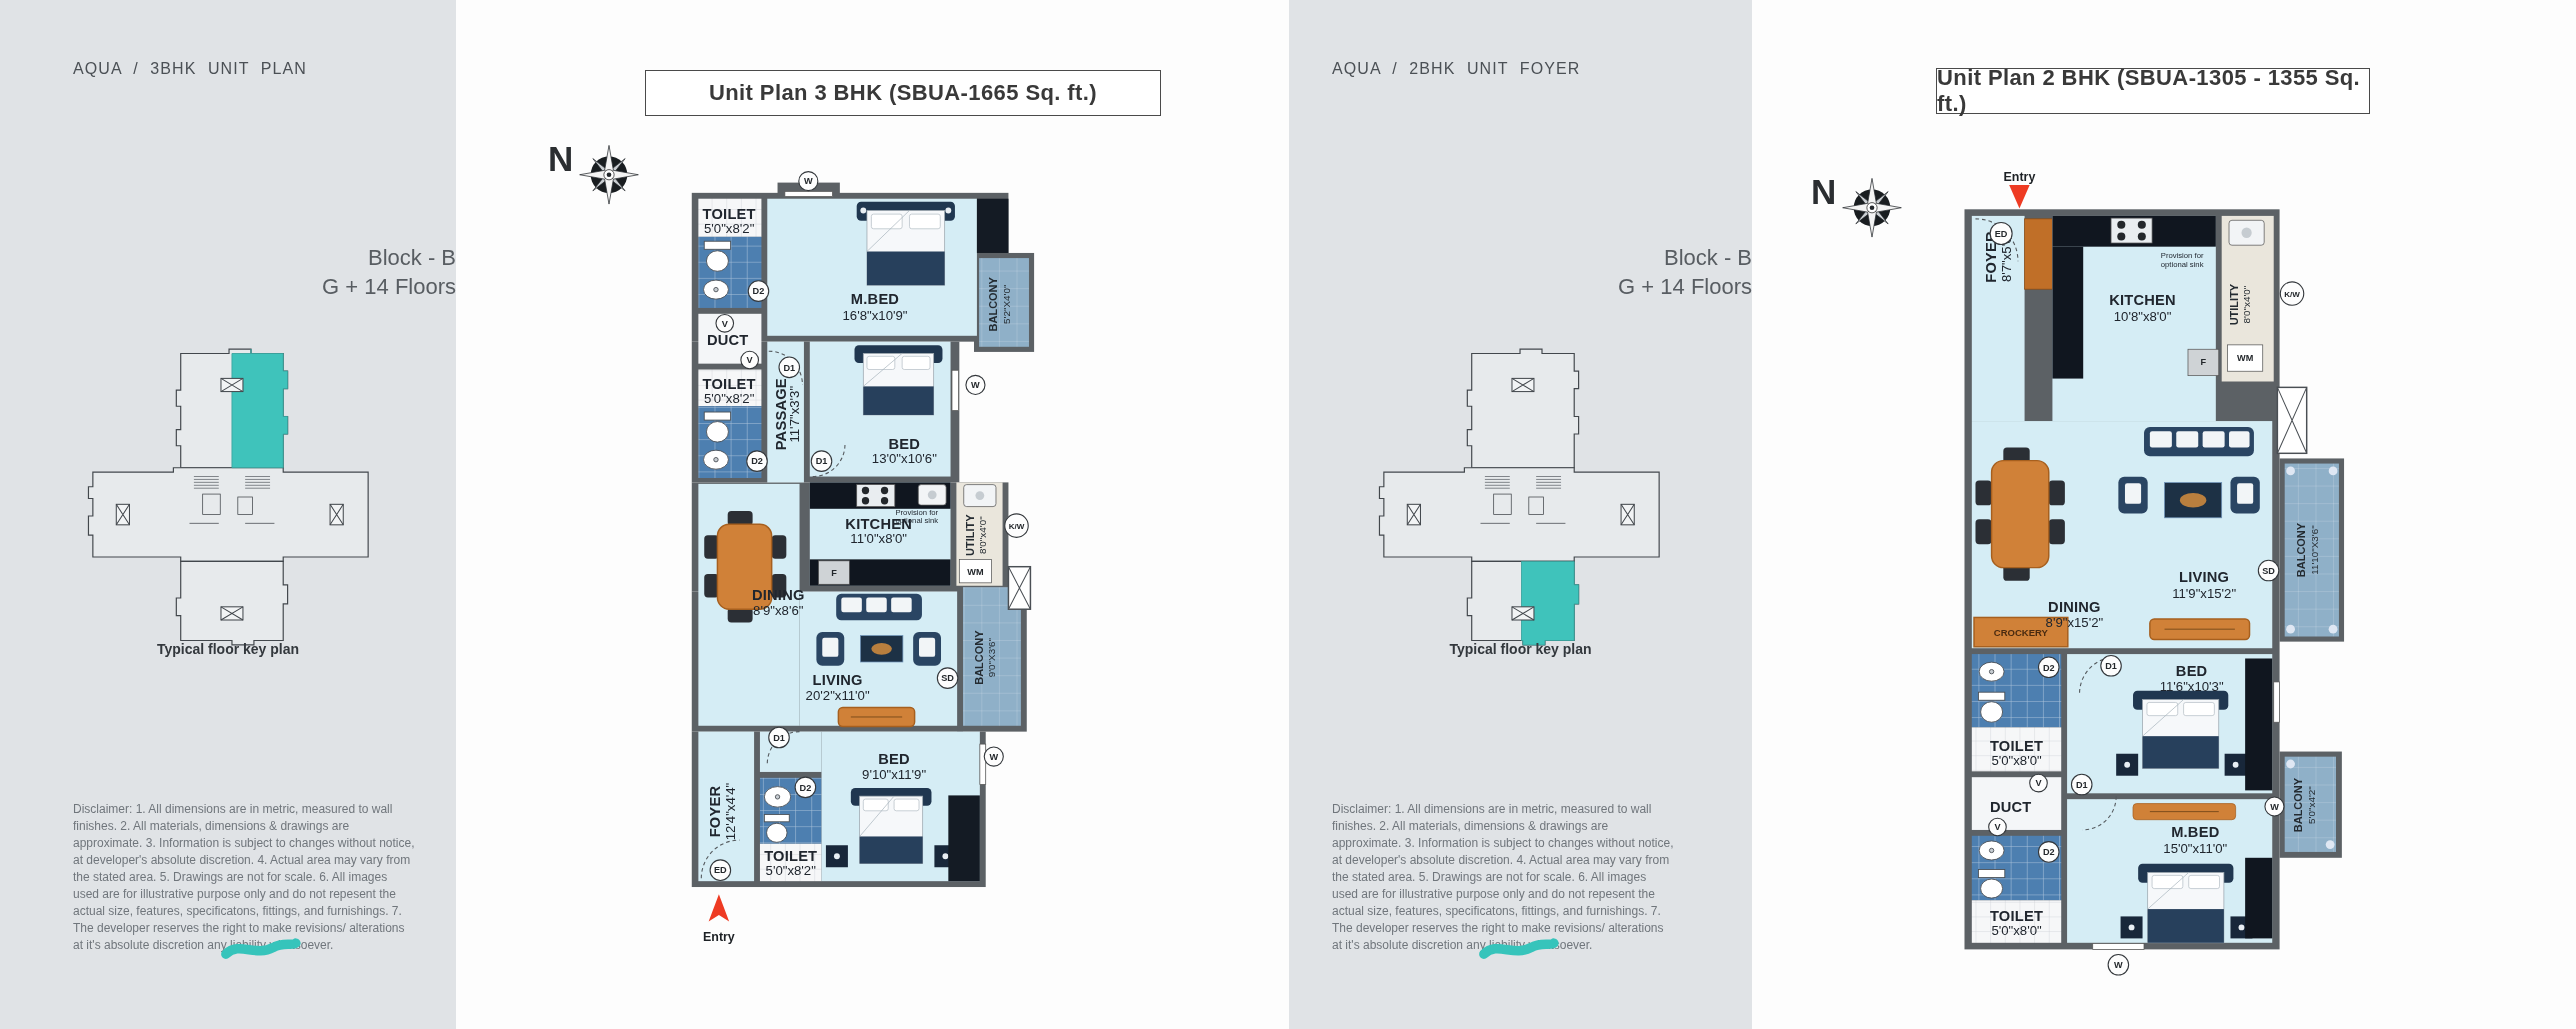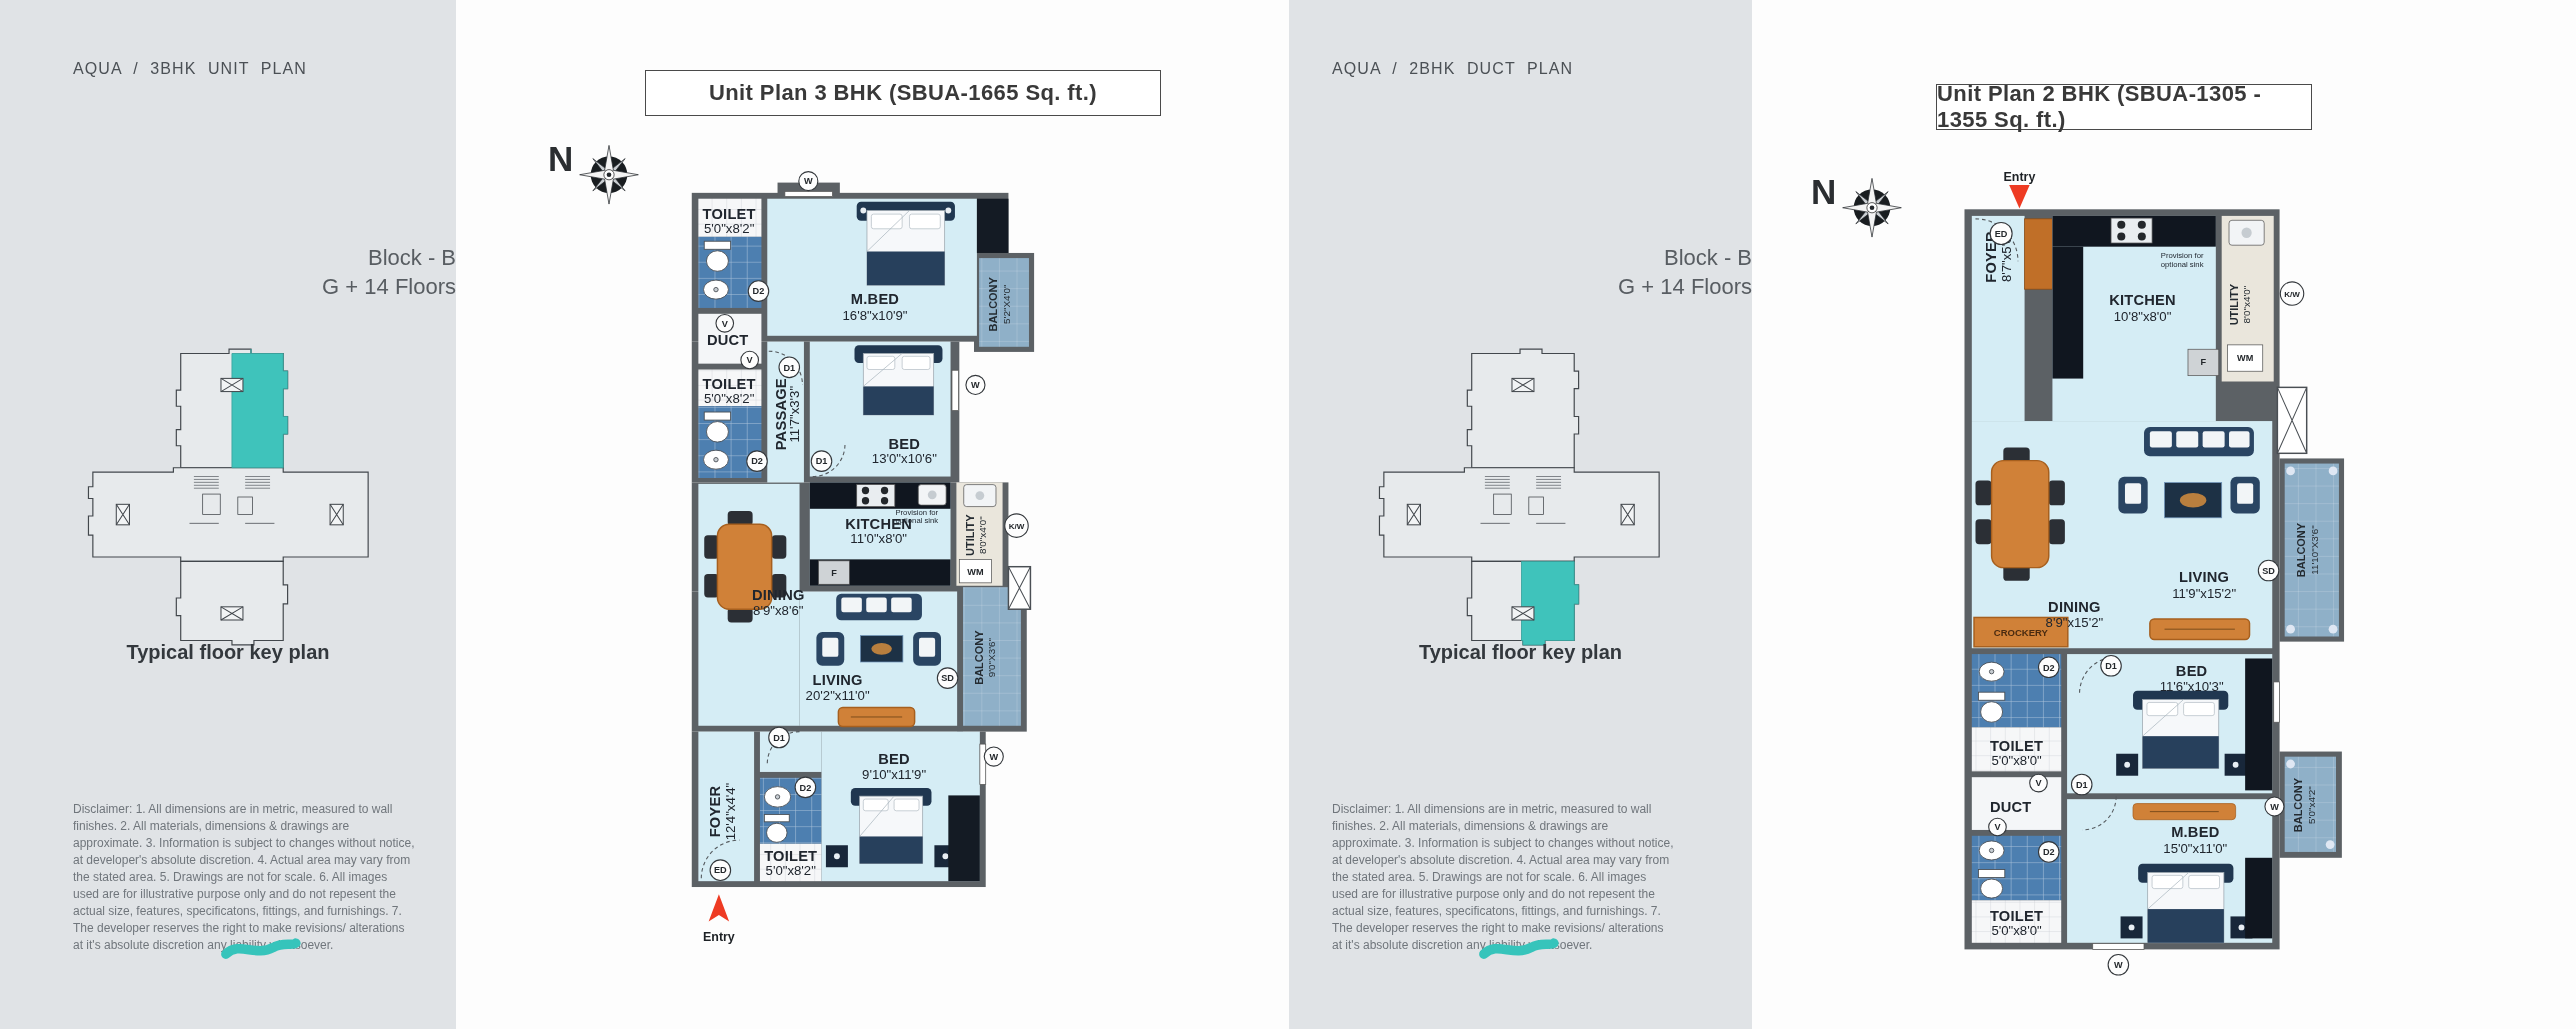--- a/index.html
+++ b/index.html
@@ -2,21 +2,21 @@
 <html style="font-size:11.7px"><head>
 <meta charset="utf-8">
 <style>
   * { margin:0; padding:0; box-sizing:border-box; }
   html,body { width:2576px; height:1029px; }
   body { font-family:"Liberation Sans", sans-serif; background:#fdfdfd; position:relative; overflow:hidden; }
   .page { position:absolute; inset:0; }
   .gray-panel { position:absolute; top:0; height:1029px; background:#e0e3e6; }
   .breadcrumb { position:absolute; font-size:16px; color:#4b5055; letter-spacing:1.1px; word-spacing:5.9px; white-space:nowrap;text-align:center; }
   .block-title { position:absolute; width:100%; text-align:right; font-size:22px; color:#585d62; line-height:29px; }
-  .caption { position:absolute; width:100%; text-align:center; font-size:20px; font-weight:bold; color:#33383d; }
+  .caption { position:absolute; width:100%; text-align:center; font-size:14px; font-weight:bold; color:#33383d; }
   .disclaimer { position:absolute; font-size:12px; line-height:1.42; color:#70767c; }
   .title-box { position:absolute; height:46px; background:#fff; border:1.5px solid #4a4a4a; display:flex; align-items:center; justify-content:center; }
   .title-box span { font-size:22px; font-weight:bold; color:#393939; letter-spacing:0.4px; }
   .compass { position:absolute; display:flex; align-items:flex-start; }
   .compass .n { font-size:35px; font-weight:bold; color:#2b2e31; line-height:1; margin-right:2.9px; }
   svg text { font-family:"Liberation Sans", sans-serif; }
   .rm { font-size:20px; font-weight:600; fill:#20262e; letter-spacing:.3px; }
   .dm { font-size:18px; fill:#20262e; }
   .rm-s { font-size:15px; font-weight:600; fill:#242b31; }
   .dm-s { font-size:13.5px; fill:#242b31; }
@@ -329,21 +329,21 @@
       </g>
 
       <g>
         <polygon points="50,995 36,1032 50,1023 64,1032" fill="#ee3b23"></polygon>
         <text class="entry-t" x="50" y="1058" text-anchor="middle">Entry</text>
       </g>
     </svg>
   </section>
 
   <section class="gray-panel" style="left:1289px;width:463px;">
-    <div class="breadcrumb" style="left:43px;top:60px;">AQUA / 2BHK DUCT PLAN</div>
+    <div class="breadcrumb" style="left:43px;top:60px;">AQUA / 2BHK UNIT FOYER</div>
     <div class="block-title" style="top:243px;">
       <div>Block - B</div>
       <div>G + 14 Floors</div>
     </div>
 
     <svg style="position:absolute;left:89px;top:343px;" width="287" height="308" viewBox="0 0 392 420">
       <g fill="#e7eaec" stroke="#42474c" stroke-width="1.6">
         <path d="M128,14 L194,14 L194,8 L224,8 L224,14 L268,14 L268,38 L274,38 L274,62 L268,62 L268,100 L274,100 L274,124 L268,124 L268,170 L128,170 L128,140 L122,140 L122,118 L128,118 L128,86 L122,86 L122,64 L128,64 Z"></path>
         <path d="M8,176 L118,176 L118,170 L128,170 L268,170 L268,176 L384,176 L384,292 L268,292 L268,298 L128,298 L128,292 L8,292 L8,262 L2,262 L2,236 L8,236 L8,212 L2,212 L2,196 L8,196 Z"></path>
         <path d="M128,298 L268,298 L268,330 L274,330 L274,356 L268,356 L268,406 L228,406 L228,412 L198,412 L198,406 L128,406 L128,372 L122,372 L122,348 L128,348 Z"></path>
@@ -370,21 +370,21 @@
     </svg>
 
     <div class="caption" style="top:641px;">Typical floor key plan</div>
     <div class="disclaimer" style="left:43px;top:801px;width:343px;">Disclaimer: 1. All dimensions are in metric, measured to wall finishes. 2. All materials, dimensions &amp; drawings are approximate. 3. Information is subject to changes without notice, at developer's absolute discretion. 4. Actual area may vary from the stated area. 5. Drawings are not for scale. 6. All images used are for illustrative purpose only and do not repesent the actual size, features, specificatons, fittings, and furnishings. 7. The developer reserves the right to make revisions/ alterations at it's absolute discretion any liability whatsoever.</div>
     <svg style="position:absolute;left:189px;top:935px;" width="81" height="31" viewBox="0 0 110 42">
       <path d="M8,26 C26,8 48,30 72,17 C86,9 98,15 103,11" stroke="#36c4bb" stroke-width="13" fill="none" stroke-linecap="round"></path>
     </svg>
   </section>
 
   <section>
-    <div class="title-box" style="left:1936px;top:84px;width:376px;align-items:center;">
+    <div class="title-box" style="left:1936px;top:68px;width:434px;align-items:center;">
       <span>Unit Plan 2 BHK (SBUA-1305  - 1355 Sq. ft.)</span>
     </div>
 
     <div class="compass" style="left:1811px;top:174px;">
       <span class="n">N</span>
       <svg width="66" height="66" viewBox="0 0 90 90">
         <circle cx="45" cy="46" r="25" fill="#191d20"></circle>
         <g stroke="#22262a" stroke-width="1">
           <polygon points="23,24 41,38 45,46 37,42" fill="#caced2"></polygon>
           <polygon points="67,24 49,38 45,46 53,42" fill="#caced2"></polygon>

